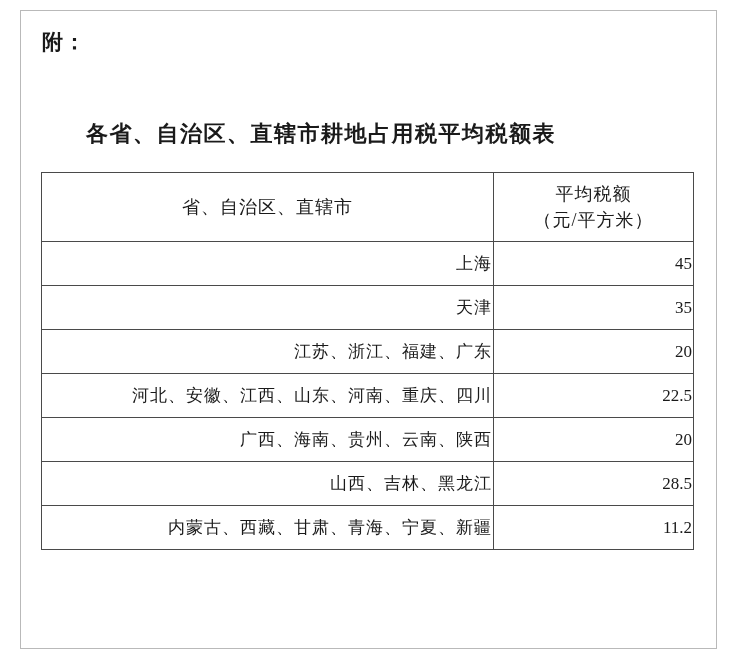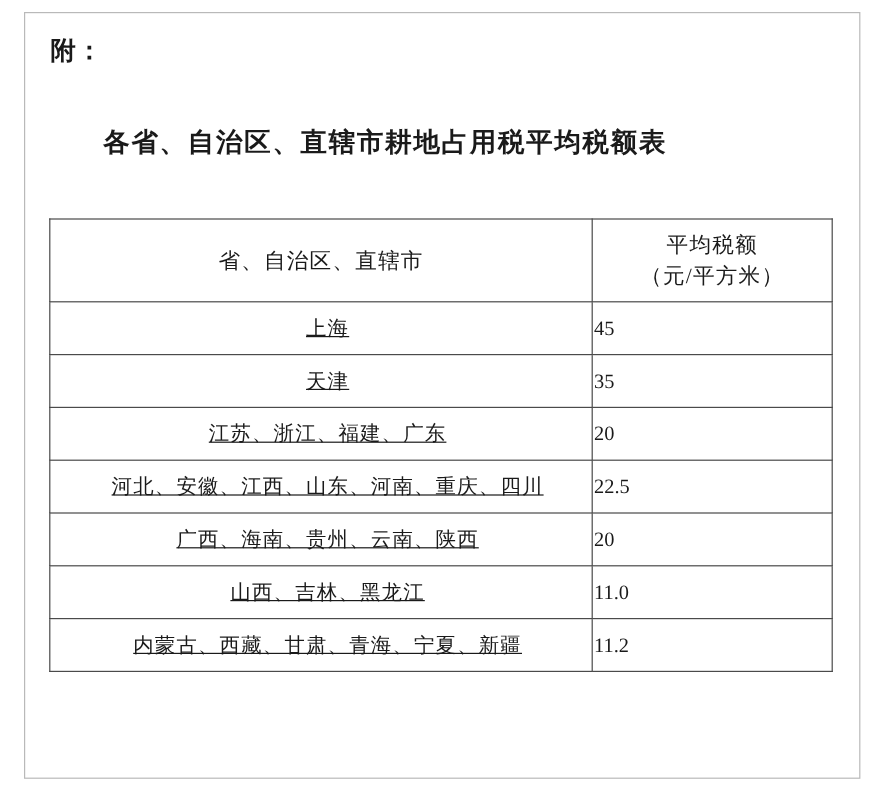--- a/index.html
+++ b/index.html
@@ -38,34 +38,33 @@
     left: 42px;
     top: 28px;
     font-size: 21px;
     font-weight: bold;
     letter-spacing: 1px;
     font-family: "Liberation Serif", "DejaVu Serif", serif;
   }
   .doc-title {
     position: absolute;
     left: 0;
-    top: 104px;
+    top: 119px;
     width: 642px;
     text-align: center;
     font-size: 22px;
     font-weight: bold;
     letter-spacing: 1.5px;
     font-family: "Liberation Serif", "DejaVu Serif", serif;
   }
   .table-wrap {
     position: absolute;
     left: 41px;
     top: 172px;
     width: 652px;
-    margin-top: 10px;
   }
   table.tax-table {
     border-collapse: collapse;
     width: 652px;
     table-layout: fixed;
   }
   table.tax-table th,
   table.tax-table td {
     border: 1px solid #4a4a4a;
     font-weight: normal;
@@ -78,27 +77,26 @@
     text-align: center;
     font-size: 18px;
     line-height: 1.45;
     letter-spacing: 1px;
   }
   table.tax-table tbody td {
     height: 41px;
     vertical-align: middle;
   }
   td.region {
-    text-align: center;
+    text-align: right;
     padding-left: 12px;
     letter-spacing: 1px;
-    text-decoration: underline;
   }
   td.amount {
-    text-align: left;
+    text-align: right;
     font-family: "Liberation Serif", "DejaVu Serif", serif;
     font-size: 17px;
   }
   col.c-region { width: 452px; }
   col.c-amount { width: 200px; }
   .hdr-line { display: block; }
 </style>
 </head>
 <body>
 
@@ -142,21 +140,21 @@
         <tr>
           <td class="region">河北、安徽、江西、山东、河南、重庆、四川</td>
           <td class="amount">22.5</td>
         </tr>
         <tr>
           <td class="region">广西、海南、贵州、云南、陕西</td>
           <td class="amount">20</td>
         </tr>
         <tr>
           <td class="region">山西、吉林、黑龙江</td>
-          <td class="amount">11.0</td>
+          <td class="amount">28.5</td>
         </tr>
         <tr>
           <td class="region">内蒙古、西藏、甘肃、青海、宁夏、新疆</td>
           <td class="amount">11.2</td>
         </tr>
       </tbody>
     </table>
   </div>
 </div>
 

